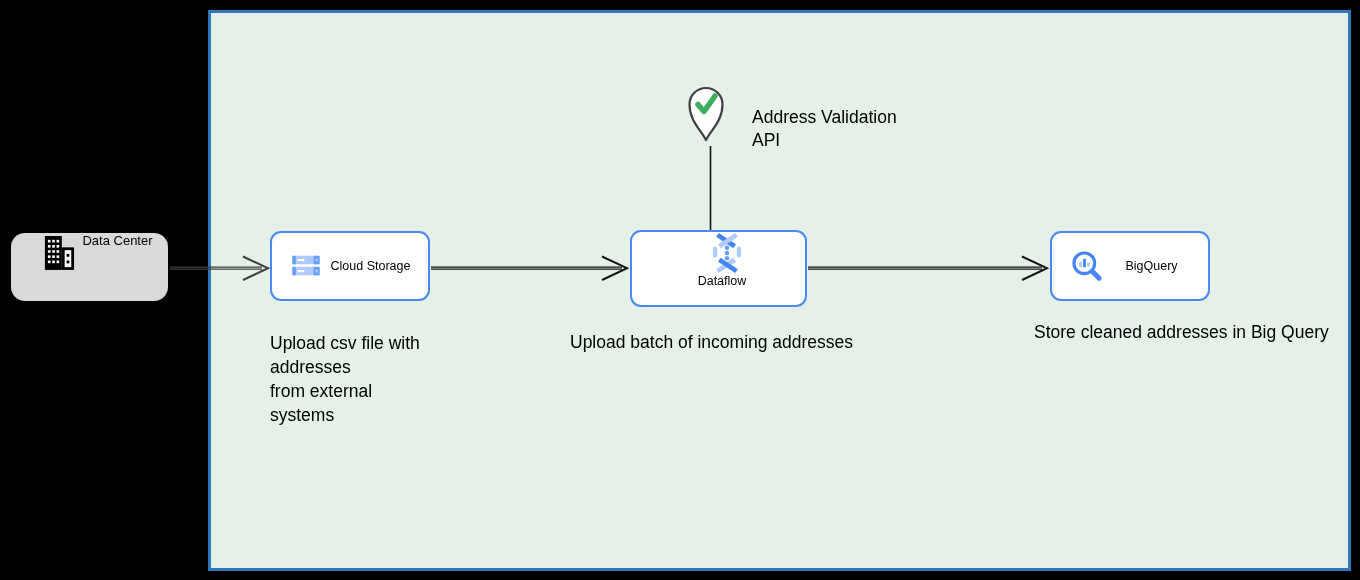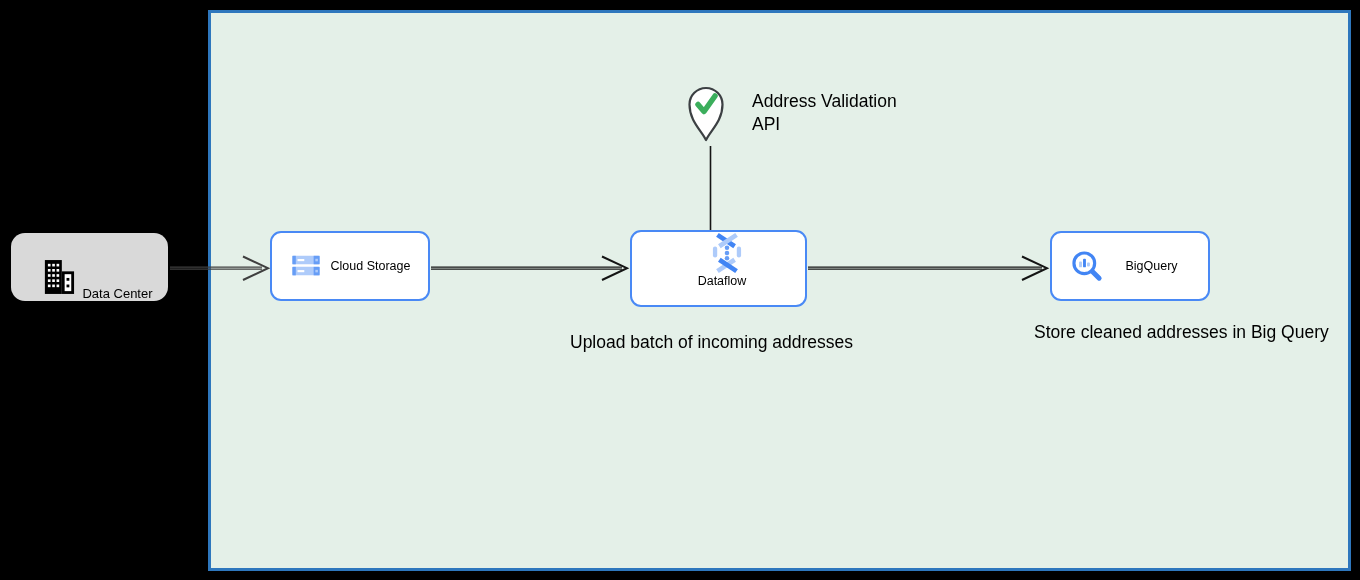--- a/index.html
+++ b/index.html
@@ -36,36 +36,36 @@
   .node .icon{flex:0 0 auto;display:flex;align-items:center;justify-content:center;}
   .node .nlabel{
     flex:1 1 auto;text-align:center;
     font-size:12.5px;color:var(--text-color,#000);
     padding-right:10px;
   }
   .node-datacenter{
     position:absolute;
     left:11px;top:233px;width:157px;height:68px;
     box-sizing:border-box;
-    display:flex;align-items:flex-end;
+    display:flex;align-items:flex-start;
     background:var(--data-center-fill,#d9d9d9);
     border-radius:14px;
     padding-left:32px;
   }
   .node-datacenter .nlabel{
     flex:1 1 auto;text-align:center;
     font-size:13px;color:var(--text-color,#000);
     padding-right:8px;
   }
   .node-cloudstorage{left:270px;top:231px;width:160px;height:70px;}
   .node-dataflow{left:630px;top:230px;width:177px;height:77px;flex-direction:column;}
   .node-bigquery{left:1050px;top:231px;width:160px;height:70px;}
   .pin-wrap{position:absolute;left:686px;top:78px;width:40px;height:66px;}
   .av-label{
-    position:absolute;left:752px;top:90px;
+    position:absolute;left:752px;top:106px;
     font-size:17.5px;line-height:23px;color:var(--text-color,#000);
   }
   .caption{
     position:absolute;
     font-size:17.5px;line-height:24px;color:var(--text-color,#000);
   }
   .cap-upload{left:270px;top:331px;width:220px;}
   .cap-process{left:570px;top:330px;white-space:nowrap;}
   .cap-store{left:990px;top:320px;white-space:nowrap;margin-left:44px;}
 </style>
@@ -183,16 +183,22 @@
         <path d="M20 62 C15.5 52.5 3.5 43 3.5 26.5 A16.5 16.5 0 1 1 36.5 26.5 C36.5 43 24.5 52.5 20 62 Z" fill="#fff" style="stroke:var(--pin-stroke,#3c4043)" stroke-width="2.2" stroke-linejoin="round"></path>
         <path d="M12 26.5 L18 33.5 L29 18" fill="none" style="stroke:var(--check-green,#3bae5c)" stroke-width="5.5" stroke-linecap="round" stroke-linejoin="round"></path>
       </svg>
     </span>
   </div>
   <div class="av-label">
     <div>Address Validation</div>
     <div>API</div>
   </div>
 
+  <div class="caption cap-upload">
+    <div>Upload csv file with</div>
+    <div>addresses</div>
+    <div>from external</div>
+    <div>systems</div>
+  </div>
   <div class="caption cap-process">Upload batch of incoming addresses</div>
   <div class="caption cap-store">Store cleaned addresses in Big Query</div>
 
 </div>
 
 </body></html>

